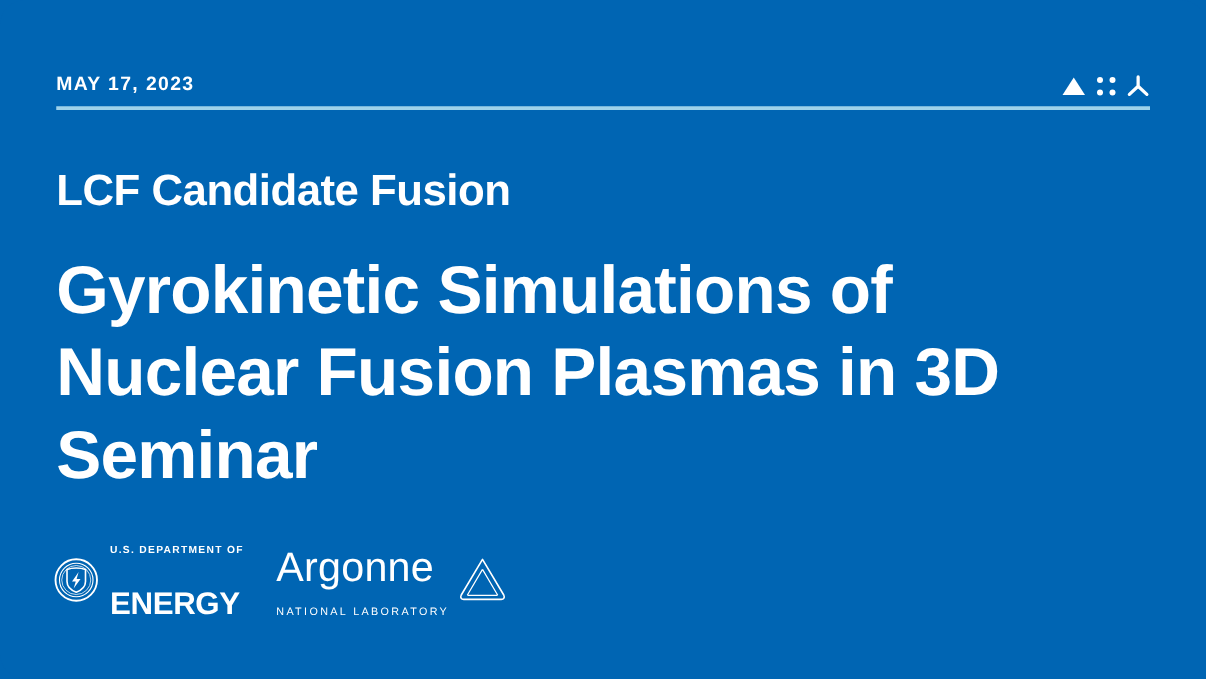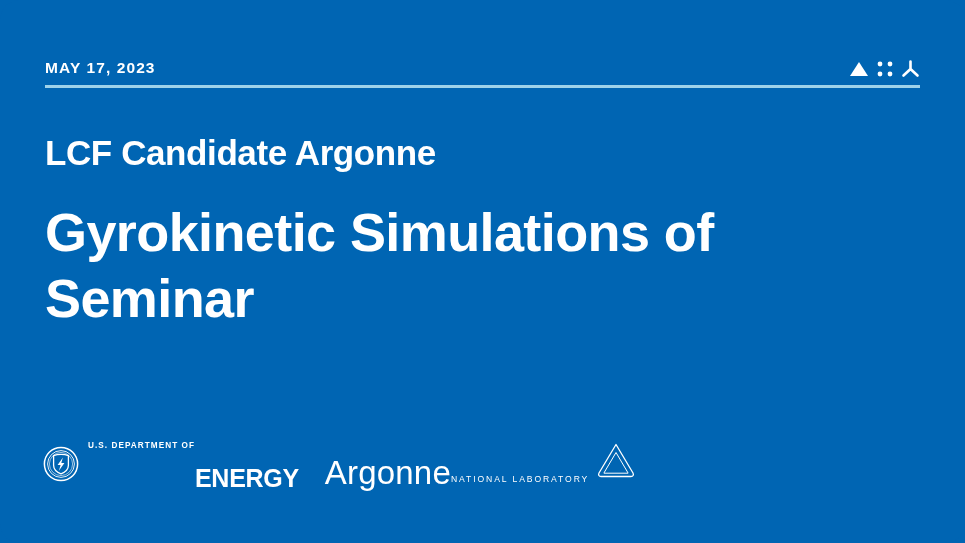--- a/index.html
+++ b/index.html
@@ -98,20 +98,21 @@
   }
 
   .doe-logo {
     display: flex;
     align-items: center;
     gap: 9px;
   }
   .doe-seal { display: block; }
   .doe-wordmark {
     display: flex;
+    flex-direction: column;
     justify-content: center;
     line-height: 1;
   }
   .doe-dept {
     font-size: 8.2px;
     font-weight: bold;
     letter-spacing: 1.05px;
     color: #ffffff;
     margin-bottom: 2px;
     white-space: nowrap;
@@ -126,23 +127,22 @@
   }
 
   .argonne-logo {
     display: flex;
     align-items: flex-end;
     margin-left: 26px;
     padding-bottom: 2px;
   }
   .argonne-text {
     display: flex;
-    flex-direction: row;
+    flex-direction: column;
     line-height: 1;
-    align-items: center;
   }
   .argonne-name {
     font-size: 33px;
     color: #ffffff;
     letter-spacing: 0.2px;
     line-height: 34px;
     white-space: nowrap;
   }
   .argonne-sub {
     font-size: 8.6px;
@@ -183,24 +183,25 @@
       <span>
         <svg width="19" height="18" viewBox="0 0 19 18">
           <path d="M9.5 1.5 L9.5 9 M9.5 9 L2.5 15.5 M9.5 9 L16.5 15.5" stroke="#ffffff" stroke-width="2.6" fill="none" stroke-linecap="round"></path>
         </svg>
       </span>
     </div>
 
     <div class="header-rule"></div>
   </div>
 
-  <div class="eyebrow-title">LCF Candidate Argonne</div>
+  <div class="eyebrow-title">LCF Candidate Fusion</div>
 
   <div class="main-title">
     <span class="line">Gyrokinetic Simulations of</span>
+    <span class="line">Nuclear Fusion Plasmas in 3D</span>
     <span class="line">Seminar</span>
   </div>
 
   <div class="logos">
 
     <div class="doe-logo">
       <span class="doe-seal">
         <svg width="36" height="36" viewBox="0 0 36 36">
           <circle cx="18" cy="18" r="16.6" fill="none" stroke="#ffffff" stroke-width="1.5"></circle>
           <circle cx="18" cy="18" r="13.4" fill="none" stroke="#ffffff" stroke-width="0.9"></circle>

